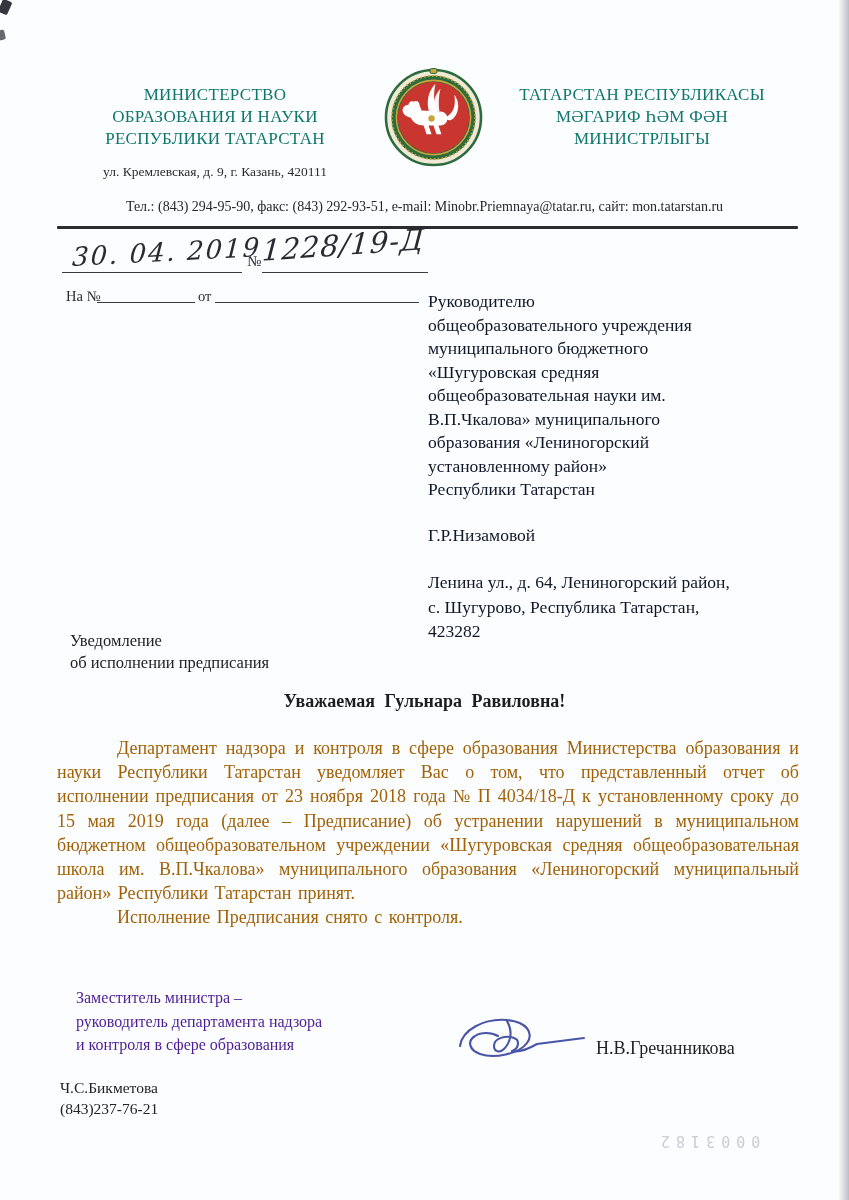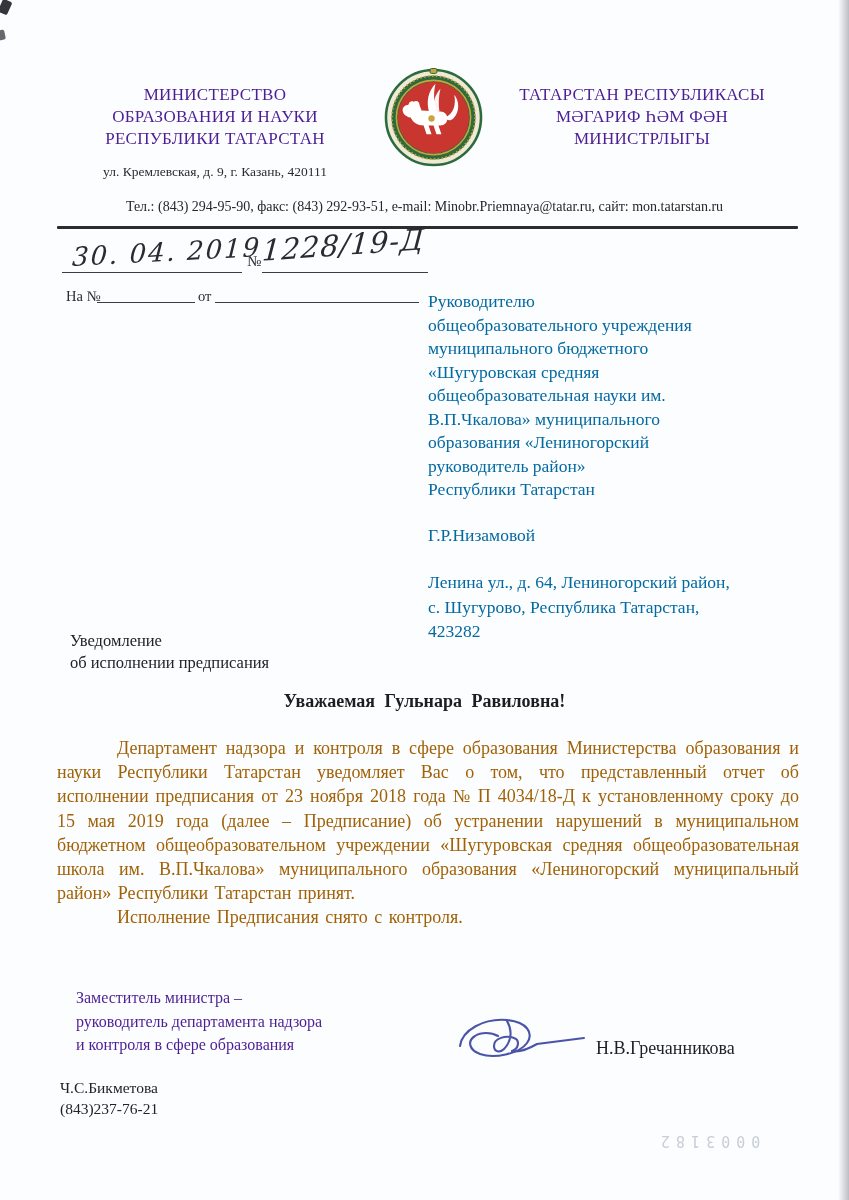--- a/index.html
+++ b/index.html
@@ -6,37 +6,37 @@
   .page{
     position:relative;
     width:849px;height:1200px;
     background:#fcfdfe;
     overflow:hidden;
     font-family:"Liberation Serif", serif;
     color:#212126;
   }
   .abs{position:absolute;}
   
-  .org-block{text-align:center;font-size:17px;line-height:22px;letter-spacing:.3px;color:#4c1d95;}
+  .org-block{text-align:center;font-size:17px;line-height:22px;letter-spacing:.3px;color:#0f766e;}
   .org-address{text-align:center;font-size:13.5px;color:#2b2b31;}
   .contact-line{width:100%;text-align:center;font-size:14px;color:#26262c;}
   .rule{height:3px;background:#2c2c30;border-radius:1px;}
   
   .hand{
     font-family:"DejaVu Serif", serif;
     font-style:italic;
     color:#2a2a33;
     white-space:nowrap;
   }
   .hand-date{font-size:26px;transform:rotate(-3deg) skewX(-6deg);letter-spacing:2px;}
   .hand-num{font-size:29px;transform:rotate(-4deg) skewX(-8deg);letter-spacing:1px;}
   .uline{border-bottom:1.5px solid #3b3b42;height:0;}
   .ref-label{font-size:14.5px;color:#2b2b31;}
   
-  .recipient{font-size:17.5px;line-height:23.5px;color:#0369a1;}
+  .recipient{font-size:17.5px;line-height:23.5px;color:#0f172a;}
   .recipient div{white-space:nowrap;}
   
   .subject{font-size:16.5px;line-height:21.5px;color:#222228;}
   
   .salutation{width:100%;text-align:center;font-weight:bold;font-size:18px;word-spacing:5px;color:#1c1c21;}
   .body-text{width:742px;font-size:18px;line-height:24.2px;text-align:justify;word-spacing:2px;color:#a16207;}
   .body-text p{margin:0;text-indent:60px;}
   
   .sig-title{font-size:16px;line-height:23.5px;color:#4c1d95;}
   .sig-name{font-size:18px;color:#1f1f24;}
@@ -121,21 +121,21 @@
   <div class="abs uline" style="left:215px;top:302px;width:204px;"></div>
 
   <div class="abs recipient" style="left:428px;top:290px;width:390px;">
     <div>Руководителю</div>
     <div>общеобразовательного учреждения</div>
     <div>муниципального бюджетного</div>
     <div>«Шугуровская средняя</div>
     <div>общеобразовательная науки им.</div>
     <div>В.П.Чкалова» муниципального</div>
     <div>образования «Лениногорский</div>
-    <div>руководитель район»</div>
+    <div>установленному район»</div>
     <div>Республики Татарстан</div>
   </div>
   <div class="abs recipient" style="left:428px;top:524px;">Г.Р.Низамовой</div>
   <div class="abs recipient" style="left:428px;top:570px;width:400px;line-height:24.5px;">
     <div>Ленина ул., д. 64, Лениногорский район,</div>
     <div>с. Шугурово, Республика Татарстан,</div>
     <div>423282</div>
   </div>
 
   <div class="abs subject" style="left:70px;top:630px;">

